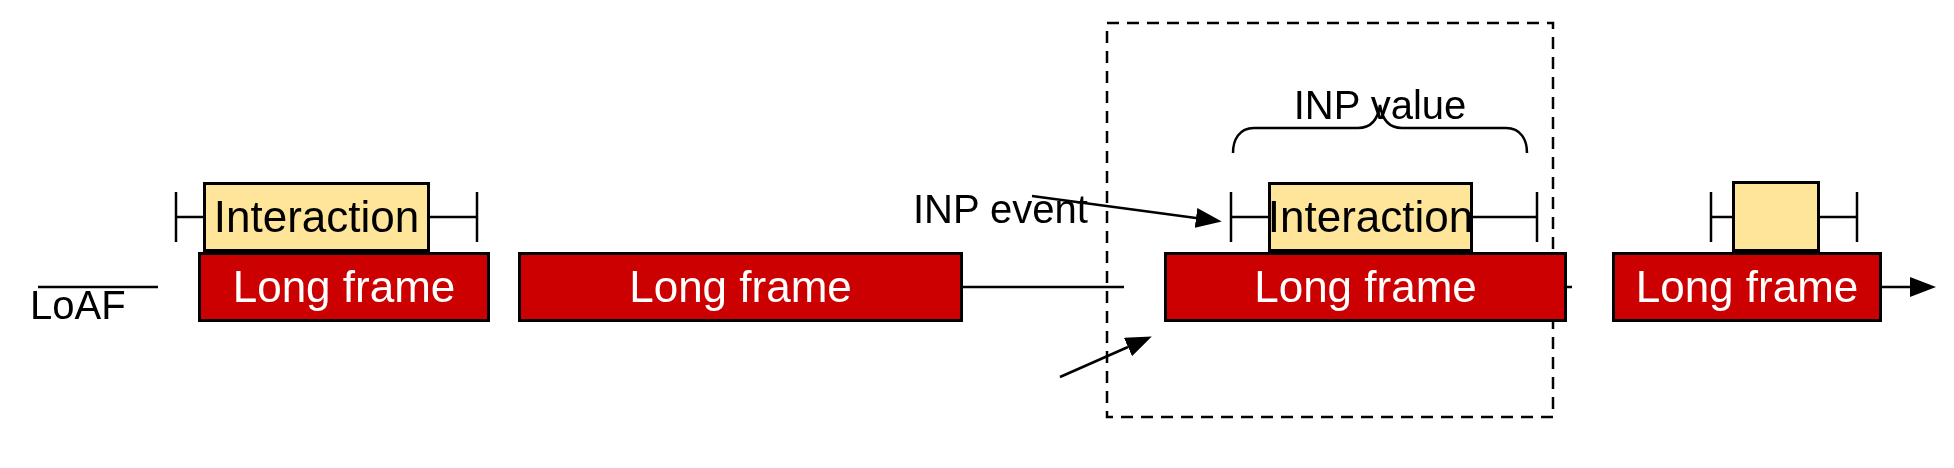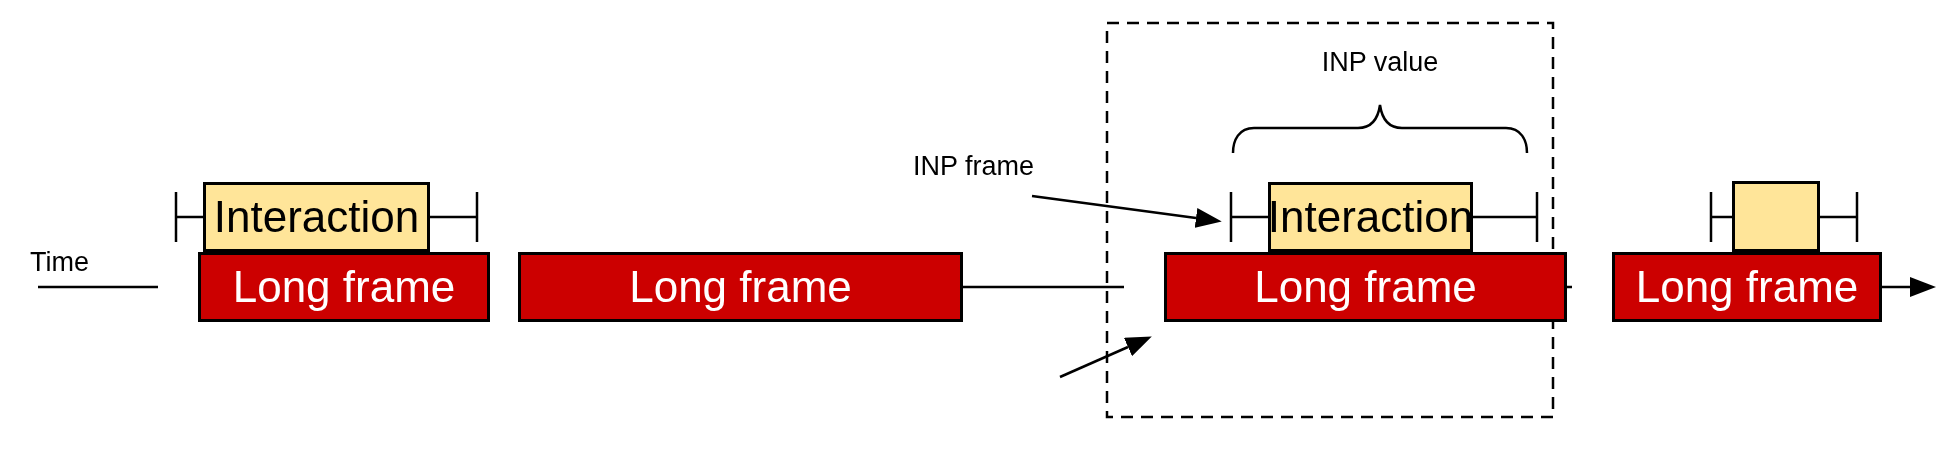--- a/index.html
+++ b/index.html
@@ -46,24 +46,25 @@
     z-index: 2;
     margin-left: 40px;
   }
   .box.inter {
     background: var(--interaction-fill, #ffe599);
     color: var(--interaction-text, #000000);
     z-index: 3;
   }
   .label {
     position: absolute;
-    font-size: 27px;
+    font-size: 40px;
     color: var(--outline, #000);
     white-space: nowrap;
     z-index: 4;
+    margin-top: 36px;
   }
   .label.centered { transform: translateX(-50%); }
 </style>
 </head>
 <body>
 
 <div class="stage">
 
   <svg class="lines" width="1954" height="468" viewBox="0 0 1954 468">
     <defs>
@@ -123,17 +124,17 @@
   <div class="box inter" style="left:203px;  top:182px; width:227px; height:70px;">
     <span>Interaction</span>
   </div>
   <div class="box inter" style="left:1268px; top:182px; width:205px; height:70px;">
     <span>Interaction</span>
   </div>
   <div class="box inter" style="left:1732px; top:181px; width:88px; height:71px;">
     <span></span>
   </div>
 
-  <div class="label" style="left:30px;  top:247px;">Time</div>
-  <div class="label" style="left:913px; top:151px;">INP frame</div>
+  <div class="label" style="left:30px;  top:247px;">LoAF</div>
+  <div class="label" style="left:913px; top:151px;">INP event</div>
   <div class="label centered" style="left:1380px; top:47px;">INP value</div>
 
 </div>
 
 </body></html>

